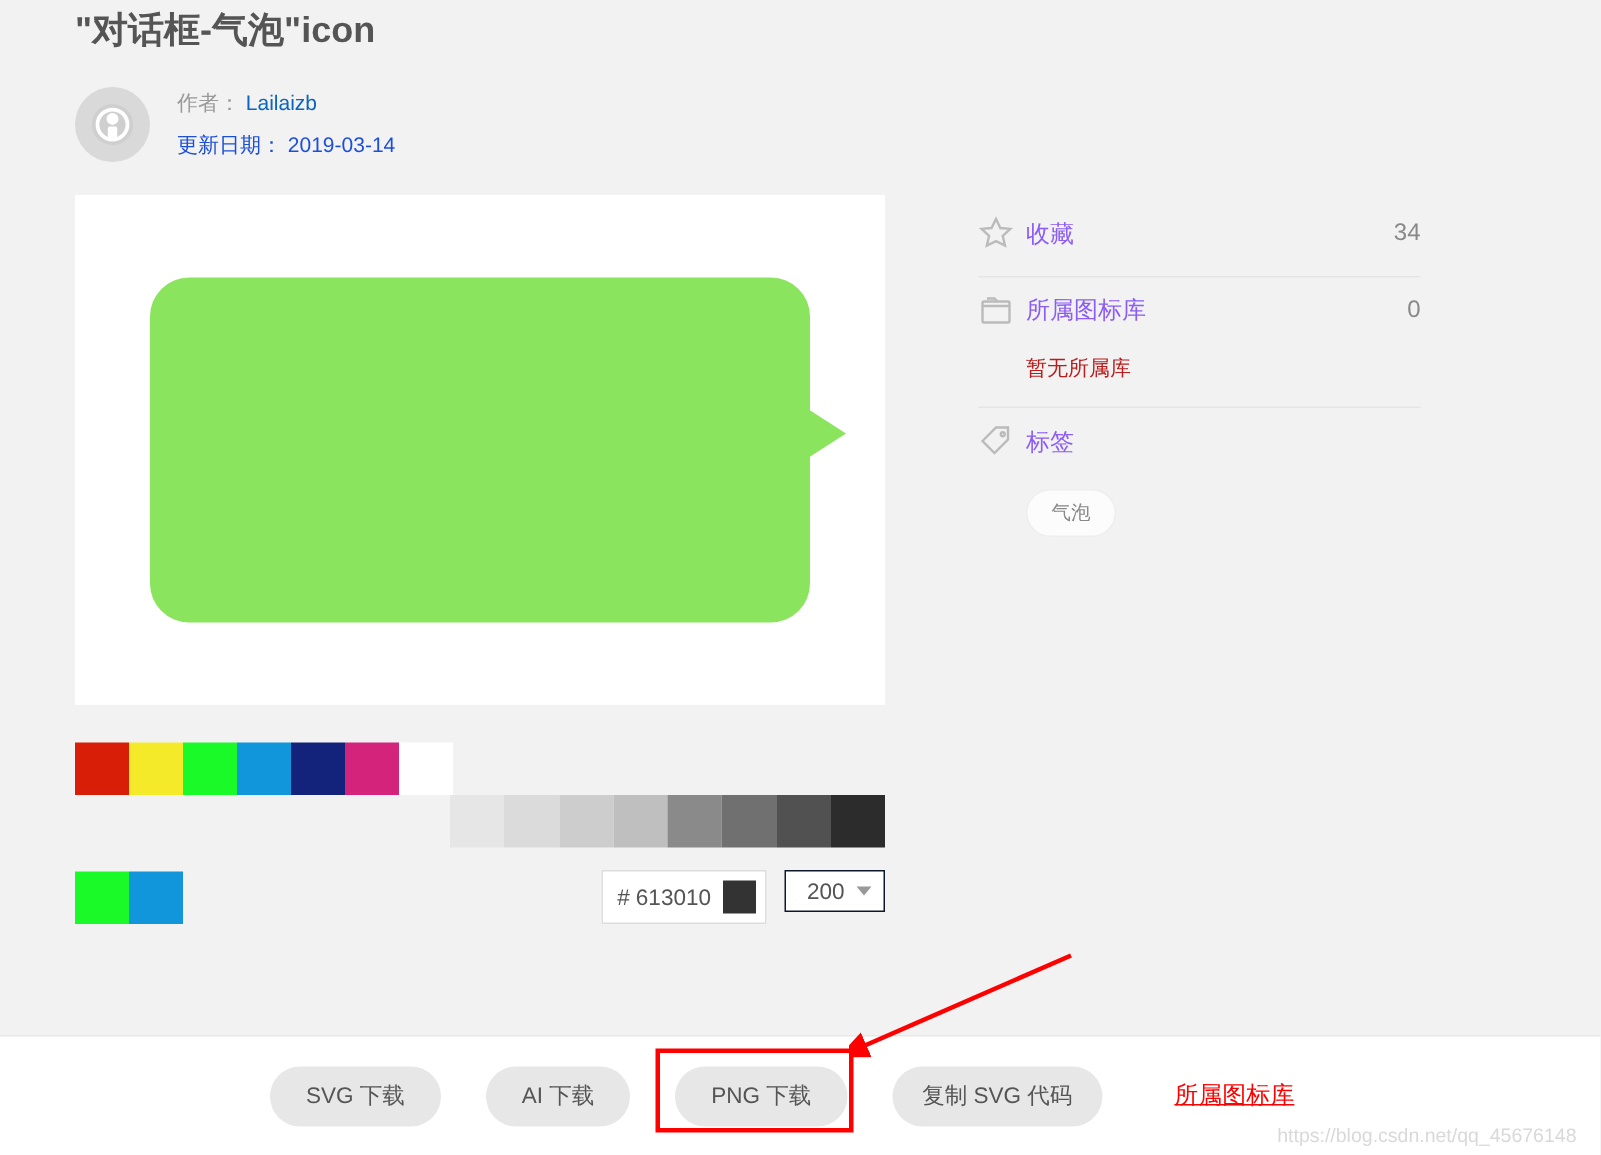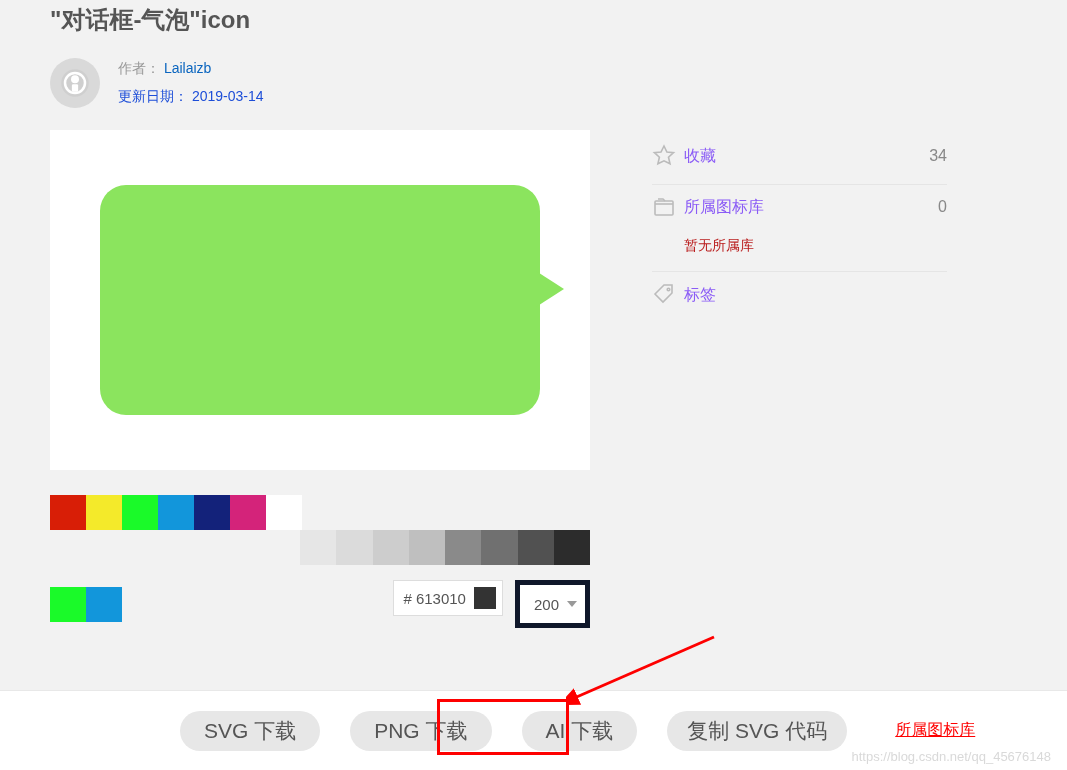--- a/index.html
+++ b/index.html
@@ -109,22 +109,22 @@
   .hex-box {
     display:flex; align-items:center;
     background:#fff; border:1px solid #ddd;
     height:36px; padding:0 6px 0 10px;
     font-size:15px;
     color:#555;
   }
   .hex-swatch{ width:22px;height:22px;background:#333; margin-left:8px;}
   .size-box{
     display:flex; align-items:center;
-    background:#fff; border:5px solid #0f172a;
-    height:48px; padding:0 26px 0 14px;
+    background:#fff; border:1px solid #0f172a;
+    height:28px; padding:0 26px 0 14px;
     position:relative;
     font-size:15px; color:#555;
   }
   .size-box .chev{
     position:absolute; right:8px; top:50%; transform:translateY(-50%);
     width:0;height:0;border-left:5px solid transparent;border-right:5px solid transparent;border-top:6px solid #999;
   }
 
   .footer-bar {
     position:absolute;
@@ -137,21 +137,21 @@
     align-items:center;
     padding-left:180px;
     gap:30px;
   }
   .dl-btn{
     background:#e7e7e7;
     border:none;
     border-radius:22px;
     height:40px;
     padding:0 24px;
-    font-size:21px;
+    font-size:15px;
     color:#555;
     cursor:pointer;
   }
   .copy-link{
     color:#fe0000; font-size:16px;
     text-decoration:underline;
     cursor:pointer;
     margin-left:18px;
   }
   .annot-box{
@@ -232,20 +232,23 @@
 
       <div class="side-row noborder" style="padding-bottom:4px;align-items:flex-end;">
         <span class="ic">
             <svg viewBox="0 0 24 24">
               <path d="M3 12l9-9h8v8l-9 9z"></path>
               <circle cx="16.5" cy="7.5" r="1.3"></circle>
             </svg>
           </span>
         <span class="lbl">标签</span>
       </div>
+      <div class="tags">
+        <span class="tag-chip">气泡</span>
+      </div>
     </div>
   </div>
 
   <div class="color-area">
     <div>
       <div class="row1" id="row1">
           <div class="sw" style="background: rgb(216, 30, 6);"></div>
           <div class="sw" style="background: rgb(244, 234, 42);"></div>
           <div class="sw" style="background: rgb(26, 250, 41);"></div>
           <div class="sw" style="background: rgb(18, 150, 219);"></div>
@@ -280,22 +283,22 @@
           <span>200</span>
           <span class="chev"></span>
         </div>
       </div>
     </div>
   </div>
 </div>
 
 <div class="footer-bar">
   <button class="dl-btn">SVG 下载</button>
+  <button class="dl-btn">AI 下载</button>
   <button class="dl-btn">PNG 下载</button>
-  <button class="dl-btn">AI 下载</button>
   <button class="dl-btn" style="padding:0 20px;">复制 SVG 代码</button>
   <a class="copy-link">所属图标库</a>
 </div>
 
 <div class="annot-box annot-png"></div>
 <svg class="arrow" viewBox="0 0 150 70">
   <defs>
       <marker id="ah" markerWidth="10" markerHeight="10" refX="2" refY="3" orient="auto">
     <path d="M0,0 L0,6 L7,3 z" fill="#fe0000"></path>
       </marker>

